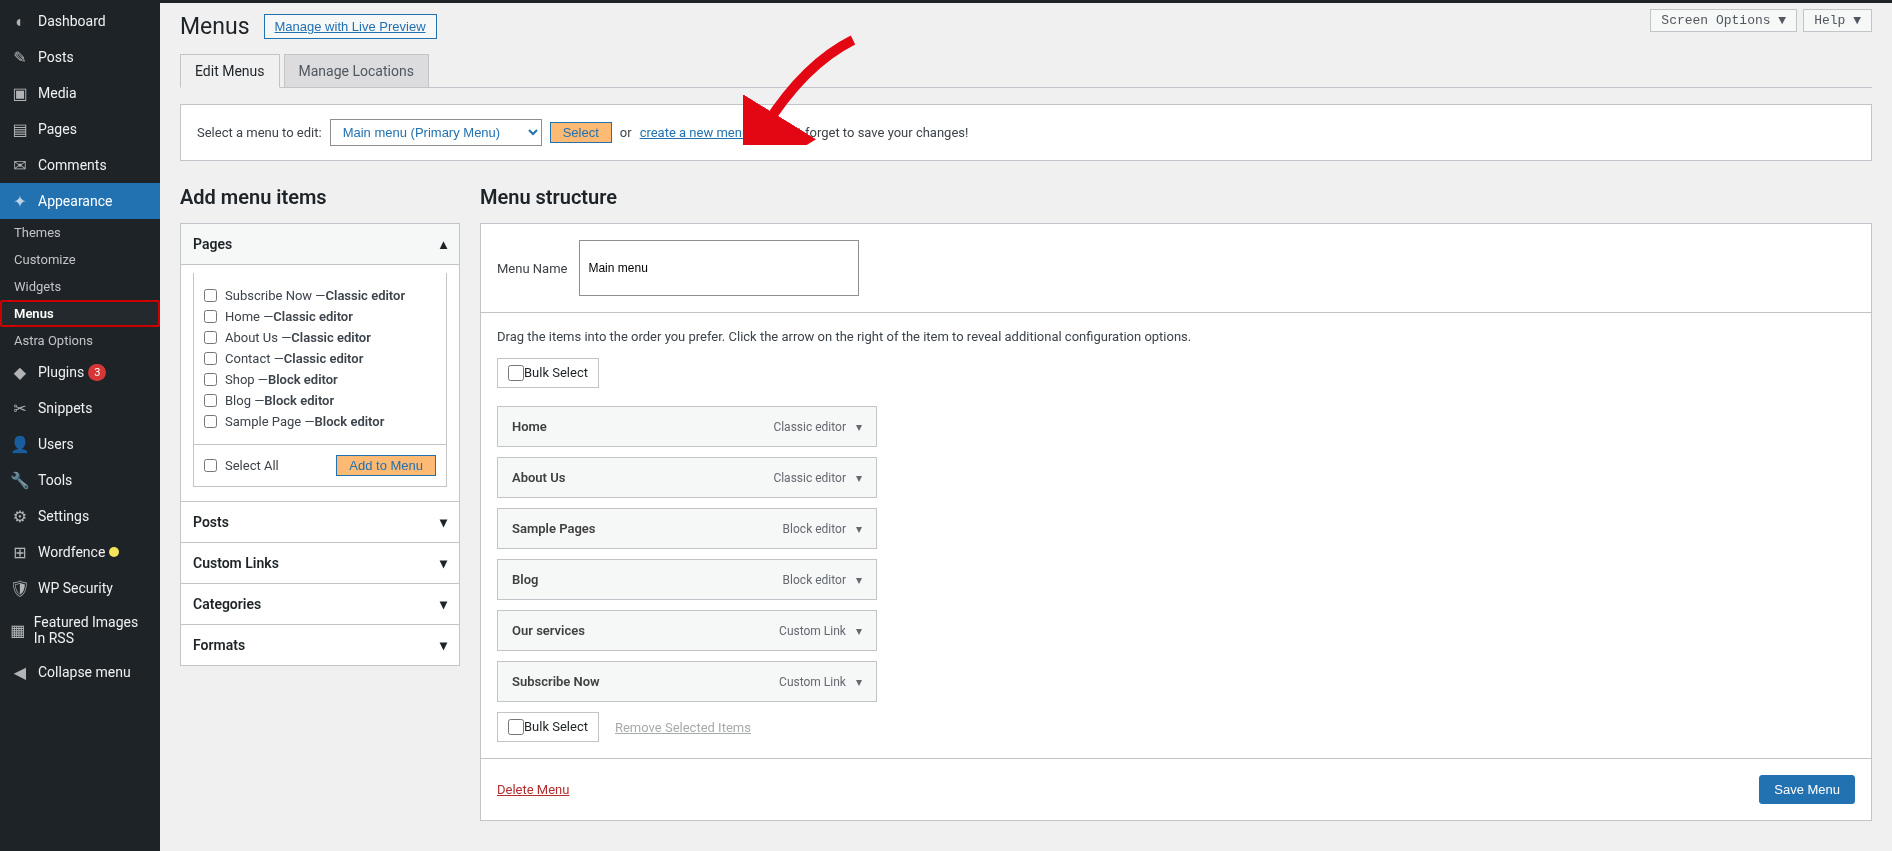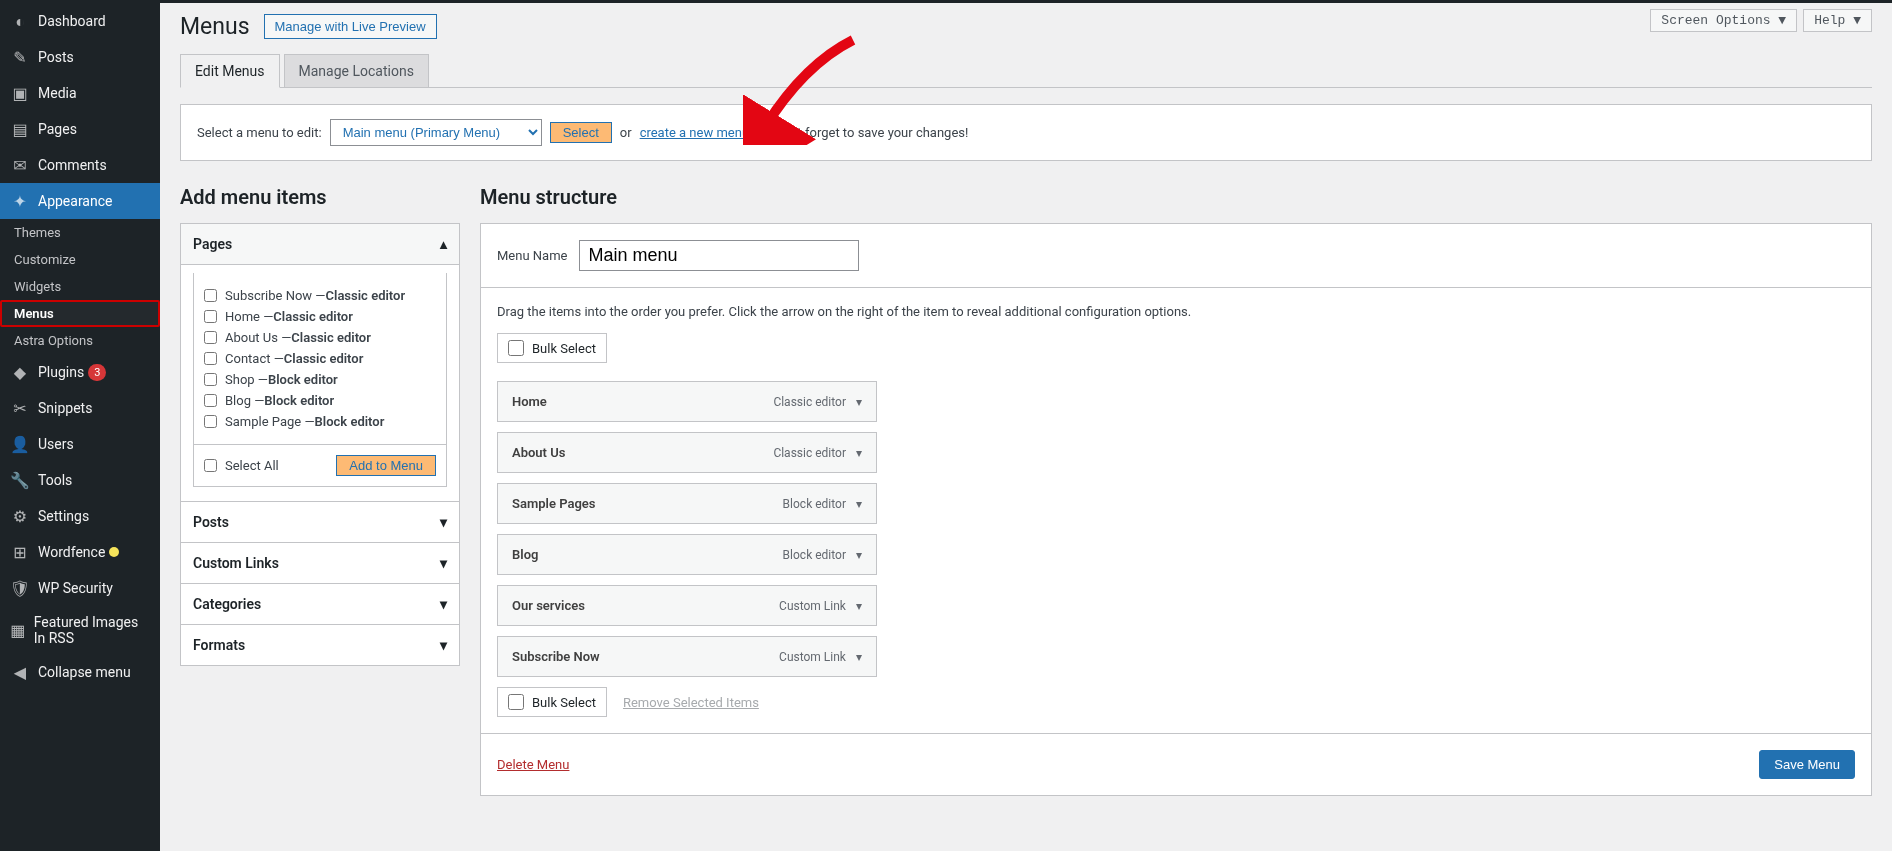--- a/index.html
+++ b/index.html
@@ -15,21 +15,21 @@
 .side-sub.selected { color: #fff; font-weight: 600; outline:2px solid #c00; outline-offset:-2px; border-radius:2px; background:rgba(255,255,255,.03); }
 .badge-num{ background:#d63638; color:#fff; border-radius:9px; font-size:11px; padding:0 6px; margin-left:4px; line-height:17px; display:inline-block; }
 .badge-dot{ width:10px; height:10px; border-radius:50%; background:#f5e35b; display:inline-block; margin-left:4px;}
 
 .main { flex:1; position:relative; border-top: 3px solid #1d2327;}
 .top-right { position:absolute; top:6px; right:20px; display:flex; gap:6px;}
 .top-btn { background:#f6f7f7; border:1px solid #c3c4c7; padding:3px 10px; font-size:13px; cursor:pointer; color:#50575e;font-family:Liberation Mono, monospace;}
 .content{ padding: 10px 20px;}
 .page-title-row{ display:flex; align-items:center; gap:14px; margin-bottom:14px;}
 .page-title{ font-size:23px; font-weight:400; color:#1d2327;}
-.live-preview{ border:1px solid #2271b1; color:#2271b1; padding:4px 10px; font-size:13px; background:#f6f7f7; cursor:pointer;}
+.live-preview{ border:1px solid #2271b1; color:#2271b1; padding:4px 10px; font-size:13px; background:#f6f7f7; cursor:pointer;text-decoration:underline;}
 .tabs-row{ border-bottom:1px solid #c3c4c7; display:flex;}
 .tab{ padding:8px 14px; background:#dcdcde; border:1px solid #c3c4c7; border-bottom:none; margin-right:4px; cursor:pointer; font-size:14px; color:#50575e;}
 .tab.active{ background:#f0f0f1; border-bottom:1px solid #f0f0f1; margin-bottom:-1px; color:#1d2327;}
 .select-bar{ background:#fff; border:1px solid #c3c4c7; padding:14px 16px; margin-top:16px; display:flex; align-items:center; gap:8px; font-size:13px; position:relative;}
 .select-bar select{ border:1px solid #8c8f94; padding:4px 24px 4px 8px; font-size:13px; background:#fff; color:#2271b1;}
 .btn-sec{ border:1px solid #2271b1; color:#2271b1; background:#fdba74; padding:2px 12px; cursor:pointer; font-size:13px;}
 .link{ color:#2271b1; text-decoration:underline; cursor:pointer;}
 .arrow-annot{ position:absolute; left:562px; top:-70px; pointer-events:none;}
 .cols{ display:flex; gap:20px; margin-top:24px;}
 .col-l{ width:280px;}
@@ -44,23 +44,23 @@
 .inner-tab{ padding:10px 10px; font-size:12px; color:#2271b1; cursor:pointer;}
 .inner-tab.active{ color:#1d2327; border-bottom:none; }
 .inner-tab+.inner-tab{}
 .page-list{ border:1px solid #c3c4c7; border-top:none; padding:12px 10px;}
 .pg-item{ display:flex; align-items:center; padding:3px 0; font-size:13px;}
 .pg-item input{ margin-right:8px;}
 .bold{ font-weight:600;}
 .acc-foot{ border:1px solid #c3c4c7; border-top:none; display:flex; justify-content:space-between; align-items:center; padding:10px 10px;}
 .card{ background:#fff; border:1px solid #c3c4c7;}
 .name-row{ padding:16px 16px; border-bottom:1px solid #c3c4c7; display:flex; align-items:center; gap:12px;}
-.name-row input{ border:1px solid #8c8f94; padding:4px 8px; width:280px; font-size:18px;}
+.name-row input{ border:1px solid #8c8f94; padding:20px 8px; width:280px; font-size:12px;}
 .inner-pad{ padding:16px;}
-.bulk-row{ border:1px solid #c3c4c7; display:inline-flex; align-items:center; padding:6px 10px; gap:8px; font-size:13px; color:#1d2327;}
+.bulk-row{ border:1px solid #c3c4c7; display:inline-flex; padding:6px 10px; font-size:13px; color:#1d2327;}
 .bulk-row input{ width:16px; height:16px;}
 .menu-items{ margin-top:18px;}
 .mi{ border:1px solid #c3c4c7; background:#f6f7f7; width:380px; display:flex; justify-content:space-between; align-items:center; padding:12px 14px; margin-bottom:10px; cursor:pointer;}
 .mi .lbl{ font-weight:600; color:#404040; font-size:13px;}
 .mi .type{ color:#646970; font-size:12px; display:flex; align-items:center; gap:10px;}
 .card-foot{ border-top:1px solid #c3c4c7; padding:16px; display:flex; justify-content:space-between; align-items:center;}
 .danger{ color:#b32d2e; text-decoration:underline; cursor:pointer;}
 .btn-pri{ background:#2271b1; color:#fff; border:1px solid #2271b1; padding:6px 14px; cursor:pointer; font-size:13px; border-radius:3px;}
 .muted-link{ color:#a7aaad; text-decoration:underline;}
 </style>

